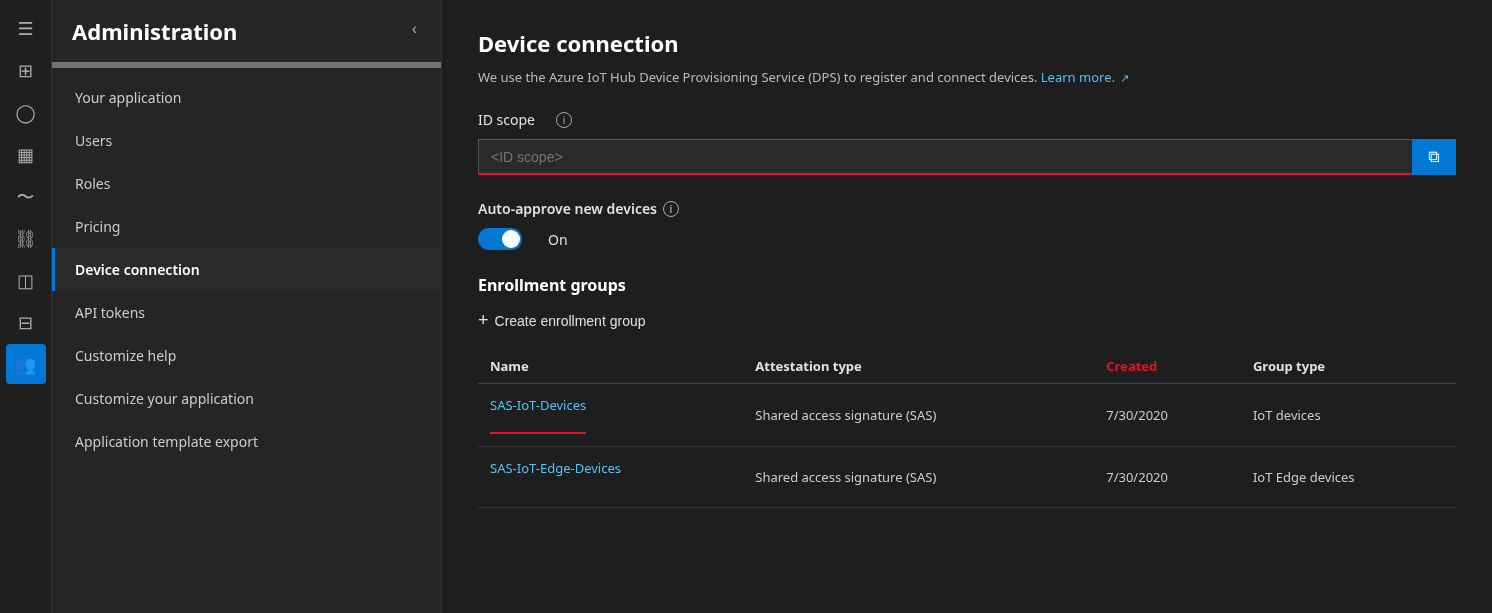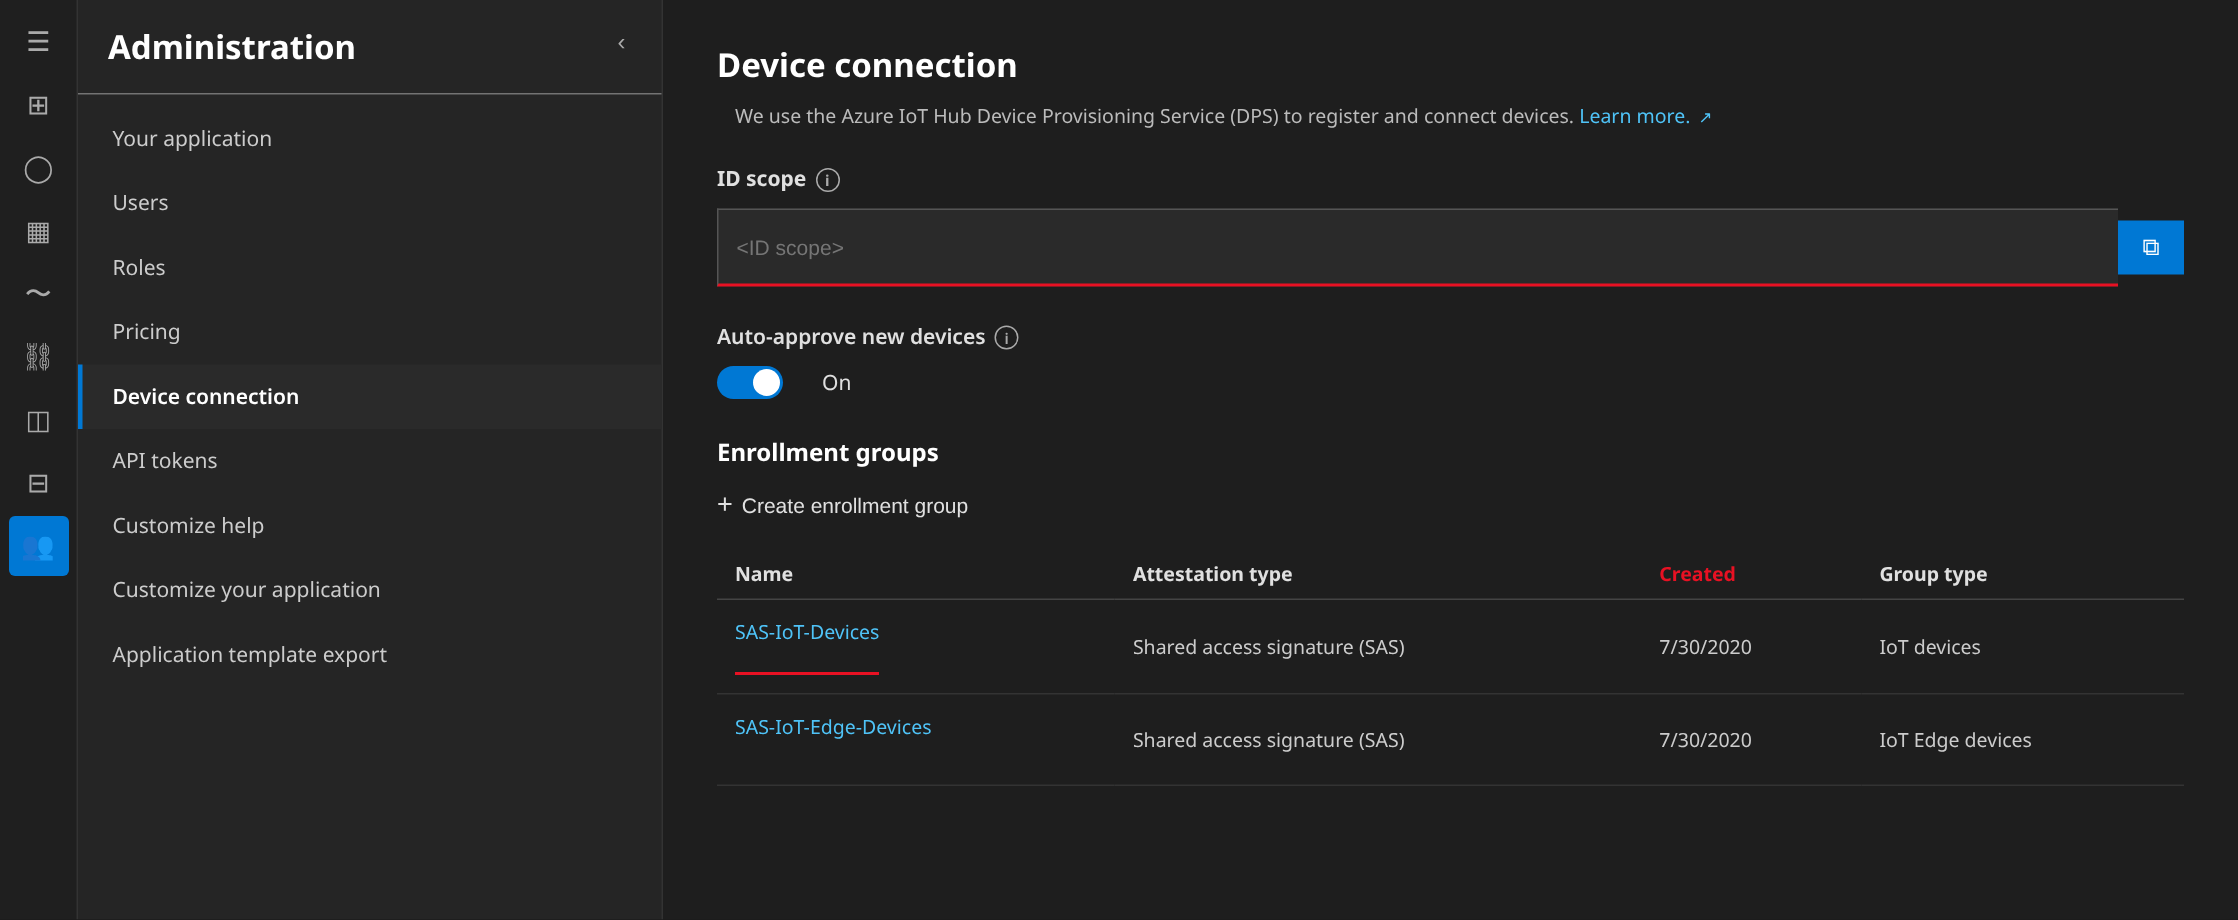--- a/index.html
+++ b/index.html
@@ -46,21 +46,21 @@
       display: flex;
       flex-direction: column;
       border-right: 1px solid #333;
       flex-shrink: 0;
     }
     .sidebar-header {
       display: flex;
       align-items: flex-start;
       justify-content: space-between;
       padding: 16px 20px;
-      border-bottom: 1px solid #737373;
+      border-bottom: 6px solid #737373;
     }
     .sidebar-header-title {
       font-size: 22px;
       font-weight: 700;
       color: #fff;
     }
     .sidebar-collapse-btn {
       background: none;
       border: none;
       color: #aaa;
@@ -99,37 +99,36 @@
     .page-title {
       font-size: 22px;
       font-weight: 700;
       color: #fff;
       margin-bottom: 10px;
     }
     .page-subtitle {
       font-size: 13px;
       color: #bbb;
       margin-bottom: 24px;
-      margin-left: 12px;
     }
     .learn-more-link {
       color: #4fc3f7;
       text-decoration: none;
       cursor: pointer;
     }
 
     
     .section-label {
       font-size: 14px;
-      font-weight: 700;
+      font-weight: 400;
       color: #e0e0e0;
       margin-bottom: 10px;
       display: flex;
       align-items: center;
-      gap: 6px;
+      gap: 21px;
     }
     .info-icon {
       width: 16px;
       height: 16px;
       border: 1px solid #aaa;
       border-radius: 50%;
       display: inline-flex;
       align-items: center;
       justify-content: center;
       font-size: 10px;
@@ -144,21 +143,21 @@
     }
     .id-scope-input {
       flex: 1;
       background: #2a2a2a;
       border: 1px solid #555;
       border-right: none;
       border-bottom: 2px solid #e81123;
       color: #14b8a6;
       padding: 8px 12px;
       font-size: 14px;
-      height: 52px;
+      height: 36px;
       outline: none;
     }
     .copy-btn {
       background: #0078d4;
       border: none;
       color: #fff;
       width: 44px;
       height: 36px;
       cursor: pointer;
       display: flex;

